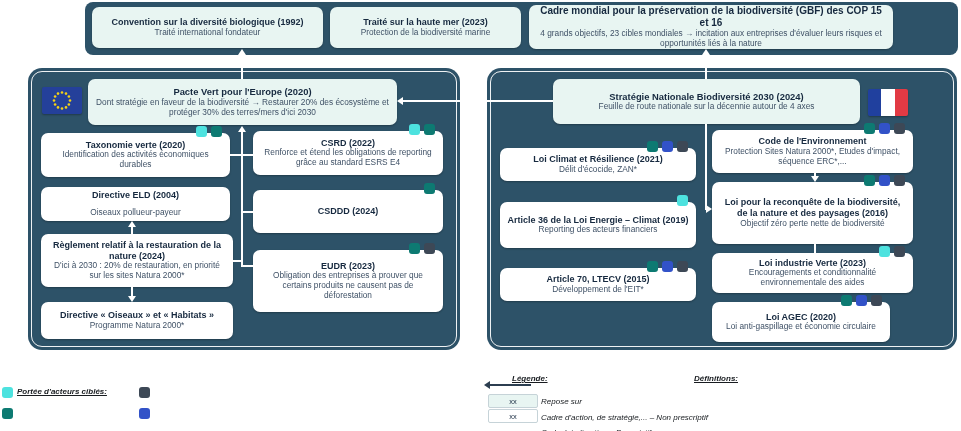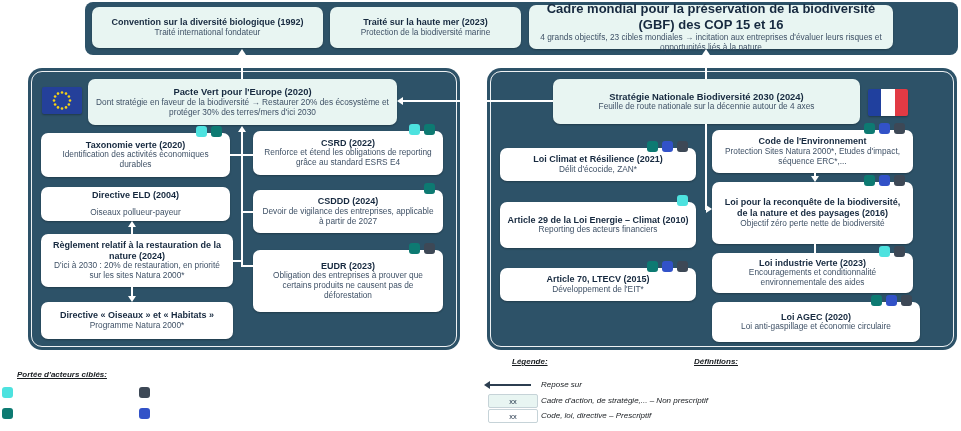--- a/index.html
+++ b/index.html
@@ -19,41 +19,41 @@
   .box{position:absolute;background:var(--box-white);border-radius:7px;display:flex;
        flex-direction:column;justify-content:center;text-align:center;padding:2px 7px;
        box-sizing:border-box;box-shadow:0 1px 2px rgba(0,0,0,.28);}
   .box .t{font-weight:bold;color:var(--title);font-size:9px;line-height:1.2;}
   .box .s{color:var(--body);font-size:8.3px;line-height:1.2;}
   .mint{background:var(--box-light);}
 
   #b1{left:92px;top:7px;width:231px;height:41px;}
   #b2{left:330px;top:7px;width:191px;height:41px;}
   #b3{left:529px;top:5px;width:364px;height:44px;}
-  #b3 .t{font-size:13px;}
+  #b3 .t{font-size:10px;}
 
   #euh{left:88px;top:79px;width:309px;height:46px;border-radius:7px;}
   #frh{left:553px;top:79px;width:307px;height:45px;}
   #euh .t,#frh .t{font-size:9.4px;}
 
   #t1{left:41px;top:133px;width:189px;height:44px;}
   #t2{left:41px;top:187px;width:189px;height:34px;gap:7px;}
   #t3{left:41px;top:234px;width:192px;height:53px;}
   #t4{left:41px;top:302px;width:192px;height:37px;}
   #c1{left:253px;top:131px;width:190px;height:44px;}
   #c2{left:253px;top:190px;width:190px;height:43px;}
   #c3{left:253px;top:250px;width:190px;height:62px;}
 
   #f1{left:500px;top:148px;width:196px;height:33px;}
   #f2{left:500px;top:202px;width:196px;height:46px;}
   #f3{left:500px;top:268px;width:196px;height:33px;}
   #r1{left:712px;top:130px;width:201px;height:43px;}
   #r2{left:712px;top:182px;width:201px;height:62px;}
   #r3{left:712px;top:253px;width:201px;height:40px;}
-  #r4{left:712px;top:302px;width:208px;height:40px;}
+  #r4{left:712px;top:302px;width:178px;height:40px;}
 
   
   .tags{position:absolute;top:-7px;right:8px;display:flex;gap:4px;}
   .tag{width:11px;height:11px;border-radius:3px;display:inline-block;}
 
   
   .vl,.hl{position:absolute;background:var(--line);}
   .vl{width:2px;} .hl{height:2px;}
   .ah{position:absolute;width:0;height:0;}
   .ah-up{border-left:4px solid transparent;border-right:4px solid transparent;border-bottom:6px solid var(--line);}
@@ -61,21 +61,21 @@
   .ah-left{border-top:4px solid transparent;border-bottom:4px solid transparent;border-right:6px solid var(--line);}
   .ah-right{border-top:4px solid transparent;border-bottom:4px solid transparent;border-left:6px solid var(--line);}
 
   
   .flag{position:absolute;border-radius:2px;overflow:hidden;box-shadow:0 1px 2px rgba(0,0,0,.3);}
   #euFlag{left:42px;top:87px;width:40px;height:27px;background:var(--eu-blue);}
   #frFlag{left:868px;top:89px;width:40px;height:27px;display:flex;}
   #frFlag div{flex:1;}
 
   
-  .lgd{position:absolute;color:var(--ink);font-size:8px;font-style:italic;}
+  .lgd{position:absolute;color:var(--ink);font-size:8px;font-style:italic;margin-top:17px;}
   .lgd-h{font-weight:bold;text-decoration:underline;}
   #actorsTitle{left:17px;top:370px;}
   .swatch-col{position:absolute;display:flex;flex-direction:column;gap:10px;}
   .swatch-col .tag{width:11px;height:11px;}
   #swCol1{left:2px;top:387px;}
   #swCol2{left:139px;top:387px;}
   #legendTitle{left:512px;top:357px;}
   #defsTitle{left:694px;top:357px;}
   #lgdArrowLine{left:489px;top:384px;width:42px;height:2px;background:#2c3e50;position:absolute;}
   #lgdArrowHead{left:484px;top:381px;border-top:4px solid transparent;border-bottom:4px solid transparent;border-right:6px solid #2c3e50;}
@@ -156,21 +156,20 @@
         <span class="tag" style="background: var(--teal);"></span>
       </div>
     <div class="t">CSRD (2022)</div>
     <div class="s">Renforce et étend les obligations de reporting grâce au standard ESRS E4</div>
   </div>
   <div id="c2" class="box">
     <div class="tags">
         <span class="tag" style="background: var(--teal);"></span>
       </div>
     <div class="t">CSDDD (2024)</div>
-    <div class="s">Devoir de vigilance des entreprises, applicable à partir de 2027</div>
   </div>
   <div id="c3" class="box">
     <div class="tags">
         <span class="tag" style="background: var(--teal);"></span>
         <span class="tag" style="background: var(--gray);"></span>
       </div>
     <div class="t">EUDR (2023)</div>
     <div class="s">Obligation des entreprises à prouver que certains produits ne causent pas de déforestation</div>
   </div>
 
@@ -191,21 +190,21 @@
         <span class="tag" style="background: var(--blue);"></span>
         <span class="tag" style="background: var(--gray);"></span>
       </div>
     <div class="t">Loi Climat et Résilience (2021)</div>
     <div class="s">Délit d'écocide, ZAN*</div>
   </div>
   <div id="f2" class="box">
     <div class="tags">
         <span class="tag" style="background: var(--cyan);"></span>
       </div>
-    <div class="t">Article 29 de la Loi Energie – Climat (2010)</div>
+    <div class="t">Article 36 de la Loi Energie – Climat (2019)</div>
     <div class="s">Reporting des acteurs financiers</div>
   </div>
   <div id="f3" class="box">
     <div class="tags">
         <span class="tag" style="background: var(--teal);"></span>
         <span class="tag" style="background: var(--blue);"></span>
         <span class="tag" style="background: var(--gray);"></span>
       </div>
     <div class="t">Article 70, LTECV (2015)</div>
     <div class="s">Développement de l'EIT*</div>

